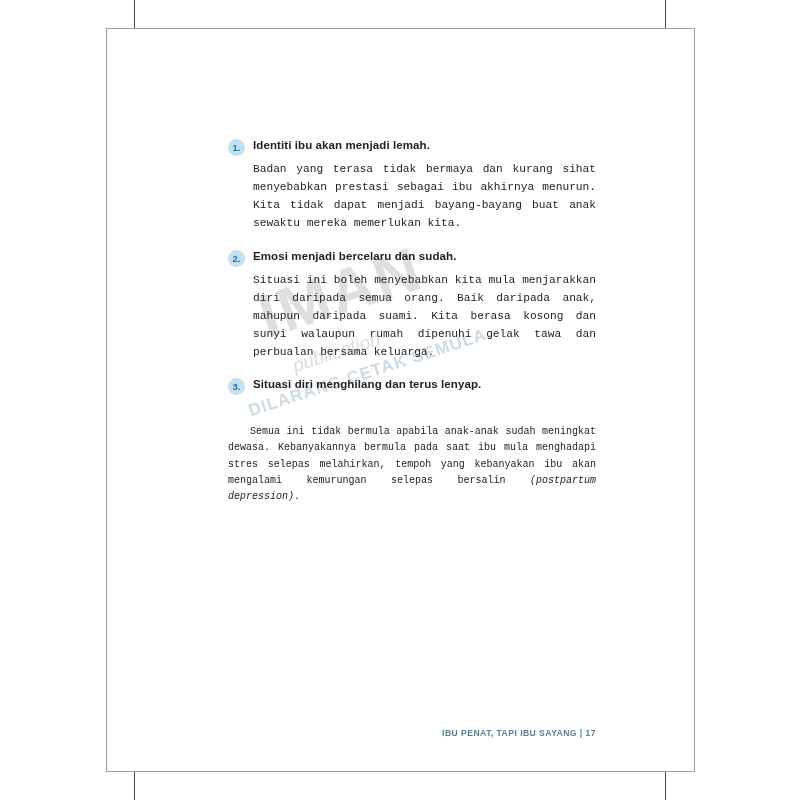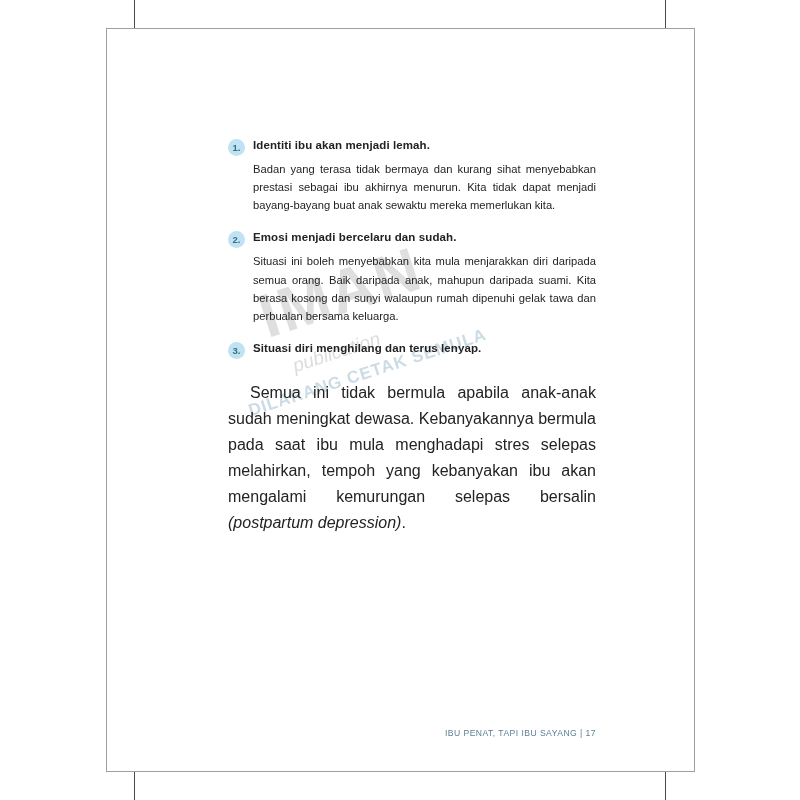--- a/index.html
+++ b/index.html
@@ -74,41 +74,43 @@
     line-height: 1.3;
   }
   .item-body {
     margin-top: 4px;
     margin-left: 25px;
     font-size: 11.2px;
     line-height: 1.62;
     color: #232323;
     text-align: justify;
     text-justify: inter-word;
+    font-family: Liberation Mono, monospace;
   }
   .closing {
-    margin-top: 21px;
-    font-size: 16px;
+    margin-top: 29px;
+    font-size: 10px;
     line-height: 1.62;
     color: #232323;
     text-align: justify;
     text-justify: inter-word;
     text-indent: 22px;
+    font-family: Liberation Mono, monospace;
   }
   .closing em { font-style: italic; }
 
   
   .footer {
     position: absolute;
     right: 204px;
     bottom: 62px;
     font-size: 8.6px;
     letter-spacing: 0.45px;
     color: #5a7f92;
-    font-weight: 400;
+    font-weight: 700;
     white-space: nowrap;
   }
 
   
   .watermark {
     position: absolute;
     left: 250px;
     top: 270px;
     width: 330px;
     height: 170px;

